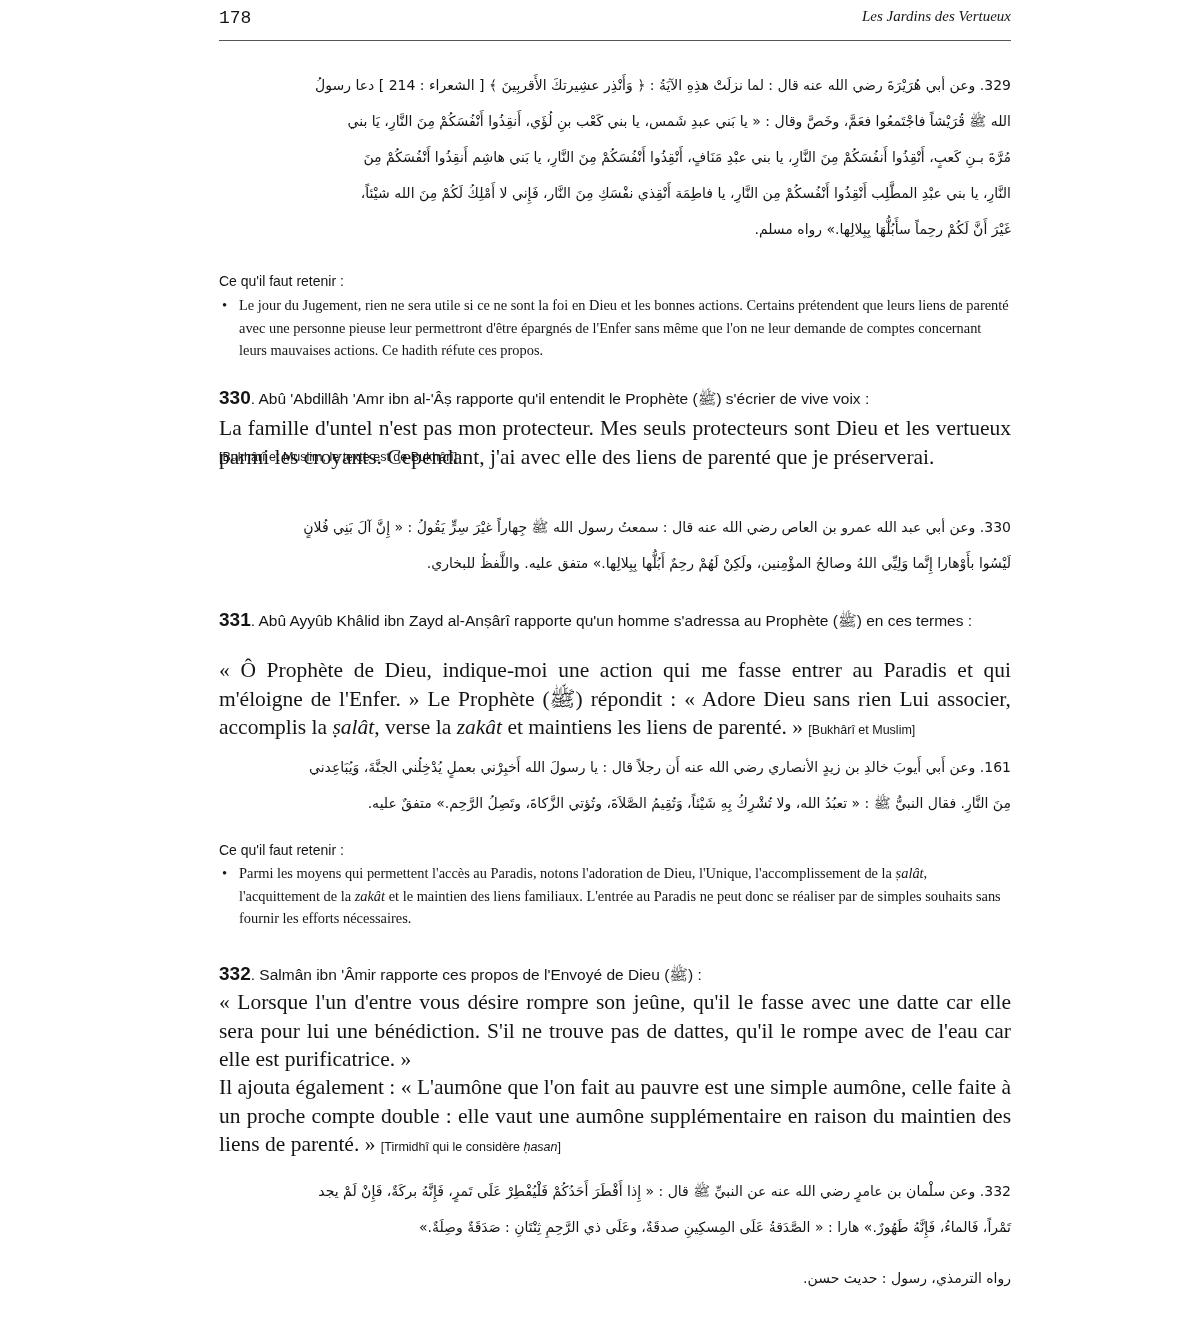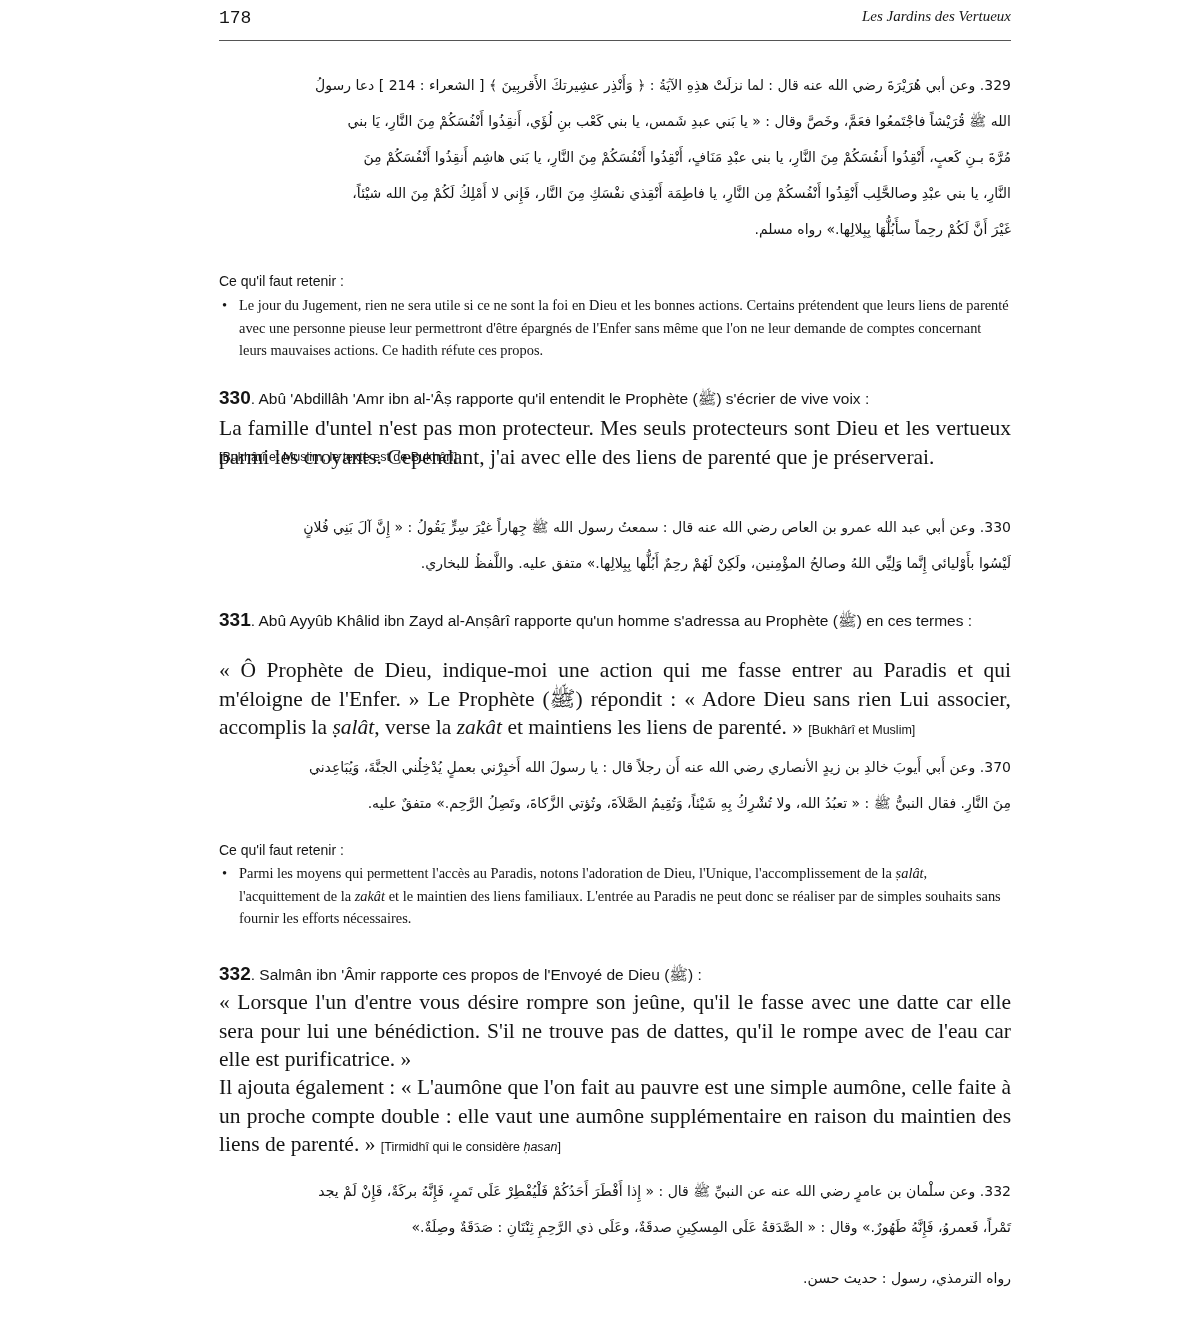--- a/index.html
+++ b/index.html
@@ -29,59 +29,59 @@
 
   <div class="header">
     <span class="page-num">178</span>
     <span class="running-title">Les Jardins des Vertueux</span>
   </div>
   <div class="rule"></div>
 
   <div class="ar" style="top:67px;">329. وعن أبي هُرَيْرَةَ رضي الله عنه قال : لما نزلَتْ هذِهِ الآيَةُ : ﴿ وَأَنْذِر عشِيرتكَ الأَقربِينَ ﴾ [ الشعراء : 214 ] دعا رسولُ</div>
   <div class="ar" style="top:103px;">الله ﷺ قُرَيْشاً فاجْتَمعُوا فعَمَّ، وخَصَّ وقال : « يا بَني عبدِ شَمس، يا بني كَعْب بنِ لُؤَي، أَنقِذُوا أَنْفُسَكُمْ مِنَ النَّارِ، يَا بني</div>
   <div class="ar" style="top:139px;">مُرَّةَ بـنِ كَعبٍ، أَنْقِذُوا أَنفُسَكُمْ مِنَ النَّارِ، يا بني عبْدِ مَنَافٍ، أَنْقِذُوا أَنْفُسَكُمْ مِنَ النَّارِ، يا بَني هاشِم أَنقِذُوا أَنْفُسَكُمْ مِنَ</div>
-  <div class="ar" style="top:175px;">النَّارِ، يا بني عبْدِ وصالحَّلِب أَنْقِذُوا أَنْفُسكُمْ مِن النَّارِ، يا فاطِمَة أَنْقِذي نفْسَكِ مِنَ النَّار، فَإِني لا أَمْلِكُ لَكُمْ مِنَ الله شيْئاً،</div>
+  <div class="ar" style="top:175px;">النَّارِ، يا بني عبْدِ المطَّلِب أَنْقِذُوا أَنْفُسكُمْ مِن النَّارِ، يا فاطِمَة أَنْقِذي نفْسَكِ مِنَ النَّار، فَإِني لا أَمْلِكُ لَكُمْ مِنَ الله شيْئاً،</div>
   <div class="ar ar-last" style="top:211px;">غَيْرَ أَنَّ لَكُمْ رحِماً سأَبُلُّهَا بِبِلالِها.» رواه مسلم.</div>
 
   <div class="retenir-label" style="top:273px;">Ce qu'il faut retenir :</div>
   <div class="bullet" style="top:294px;">
     <span class="dot">•</span>
     <span>Le jour du Jugement, rien ne sera utile si ce ne sont la foi en Dieu et les bonnes actions. Certains prétendent que leurs liens de parenté avec une personne pieuse leur permettront d'être épargnés de l'Enfer sans même que l'on ne leur demande de comptes concernant leurs mauvaises actions. Ce hadith réfute ces propos.</span>
   </div>
 
   <div class="hadith-head" style="top:387px;">
     <b>330</b><span>. Abû 'Abdillâh 'Amr ibn al-'Âṣ rapporte qu'il entendit le Prophète (ﷺ) s'écrier de vive voix :</span>
   </div>
   <div class="fr" style="top:414px;">La famille d'untel n'est pas mon protecteur. Mes seuls protecteurs sont Dieu et les vertueux parmi les croyants. Cependant, j'ai avec elle des liens de parenté que je préserverai.</div>
   <div class="src-block" style="top:450px;">[Bukhârî et Muslim, le texte est de Bukhârî]</div>
 
   <div class="ar" style="top:509px;">330. وعن أبي عبد الله عمرو بن العاص رضي الله عنه قال : سمعتُ رسول الله ﷺ جِهاراً غيْرَ سِرٍّ يَقُولُ : « إِنَّ آلَ بَنِي فُلانٍ</div>
-  <div class="ar ar-last" style="top:545px;">لَيْسُوا بأَوْليائي إِنَّما وَلِيِّي اللهُ وصالحُ المؤْمِنين، ولَكِنْ لَهُمْ رحِمٌ أَبُلُّها بِبِلالِها.» متفق عليه. واللَّفظُ للبخاري.</div>
+  <div class="ar ar-last" style="top:545px;">لَيْسُوا بأَوْهارا إِنَّما وَلِيِّي اللهُ وصالحُ المؤْمِنين، ولَكِنْ لَهُمْ رحِمٌ أَبُلُّها بِبِلالِها.» متفق عليه. واللَّفظُ للبخاري.</div>
 
   <div class="hadith-head" style="top:609px;">
     <b>331</b><span>. Abû Ayyûb Khâlid ibn Zayd al-Anṣârî rapporte qu'un homme s'adressa au Prophète (ﷺ) en ces termes :</span>
   </div>
   <div class="fr" style="top:656px;">
     <span>« Ô Prophète de Dieu, indique-moi une action qui me fasse entrer au Paradis et qui m'éloigne de l'Enfer. » Le Prophète (ﷺ) répondit : « Adore Dieu sans rien Lui associer, accomplis la </span><i class="tr">ṣalât</i><span>, verse la </span><i class="tr">zakât</i><span> et maintiens les liens de parenté. » </span><span class="src">[Bukhârî et Muslim]</span>
   </div>
 
-  <div class="ar" style="top:749px;">370. وعن أَبي أَيوبَ خالدِ بن زيدٍ الأنصاري رضي الله عنه أَن رجلاً قال : يا رسولَ الله أَخبِرْني بعملٍ يُدْخِلُني الجنَّةَ، وَيُبَاعِدني</div>
+  <div class="ar" style="top:749px;">161. وعن أَبي أَيوبَ خالدِ بن زيدٍ الأنصاري رضي الله عنه أَن رجلاً قال : يا رسولَ الله أَخبِرْني بعملٍ يُدْخِلُني الجنَّةَ، وَيُبَاعِدني</div>
   <div class="ar ar-last" style="top:785px;">مِنَ النَّارِ. فقال النبيُّ ﷺ : « تعبُدُ الله، ولا تُشْرِكُ بِهِ شَيْئاً، وَتُقِيمُ الصَّلاَةَ، وتُؤتي الزَّكاةَ، وتَصِلُ الرَّحِم.» متفقٌ عليه.</div>
 
   <div class="retenir-label" style="top:842px;">Ce qu'il faut retenir :</div>
   <div class="bullet" style="top:862px;">
     <span class="dot">•</span>
     <span>Parmi les moyens qui permettent l'accès au Paradis, notons l'adoration de Dieu, l'Unique, l'accomplissement de la </span><i class="tr">ṣalât</i><span>, l'acquittement de la </span><i class="tr">zakât</i><span> et le maintien des liens familiaux. L'entrée au Paradis ne peut donc se réaliser par de simples souhaits sans fournir les efforts nécessaires.</span>
   </div>
 
   <div class="hadith-head" style="top:963px;">
     <b>332</b><span>. Salmân ibn 'Âmir rapporte ces propos de l'Envoyé de Dieu (ﷺ) :</span>
   </div>
   <div class="fr" style="top:988px;">« Lorsque l'un d'entre vous désire rompre son jeûne, qu'il le fasse avec une datte car elle sera pour lui une bénédiction. S'il ne trouve pas de dattes, qu'il le rompe avec de l'eau car elle est purificatrice. »</div>
   <div class="fr" style="top:1073px;">
     <span>Il ajouta également : « L'aumône que l'on fait au pauvre est une simple aumône, celle faite à un proche compte double : elle vaut une aumône supplémentaire en raison du maintien des liens de parenté. » </span><span class="src"><span>[Tirmidhî qui le considère </span><i>ḥasan</i><span>]</span></span>
   </div>
 
   <div class="ar" style="top:1173px;">332. وعن سلْمان بن عامرٍ رضي الله عنه عن النبيِّ ﷺ قال : « إِذا أَفْطَرَ أَحَدُكُمْ فَلْيُفْطِرْ عَلَى تَمرٍ، فَإِنَّهُ بركَةٌ، فَإِنْ لَمْ يجد</div>
-  <div class="ar ar-last" style="top:1209px;">تَمْراً، فَعمروُ، فَإِنَّهُ طَهُورٌ.» وقال : « الصَّدَقةُ عَلَى المِسكِينِ صدقَةٌ، وعَلَى ذي الرَّحِمِ ثِنْتَانِ : صَدَقَةٌ وصِلَةٌ.»</div>
+  <div class="ar ar-last" style="top:1209px;">تَمْراً، فَالماءُ، فَإِنَّهُ طَهُورٌ.» هارا : « الصَّدَقةُ عَلَى المِسكِينِ صدقَةٌ، وعَلَى ذي الرَّحِمِ ثِنْتَانِ : صَدَقَةٌ وصِلَةٌ.»</div>
   <div class="ar-src" style="top:1270px;">رواه الترمذي، رسول : حديث حسن.</div>
 
 </div>
 
 </body></html>

